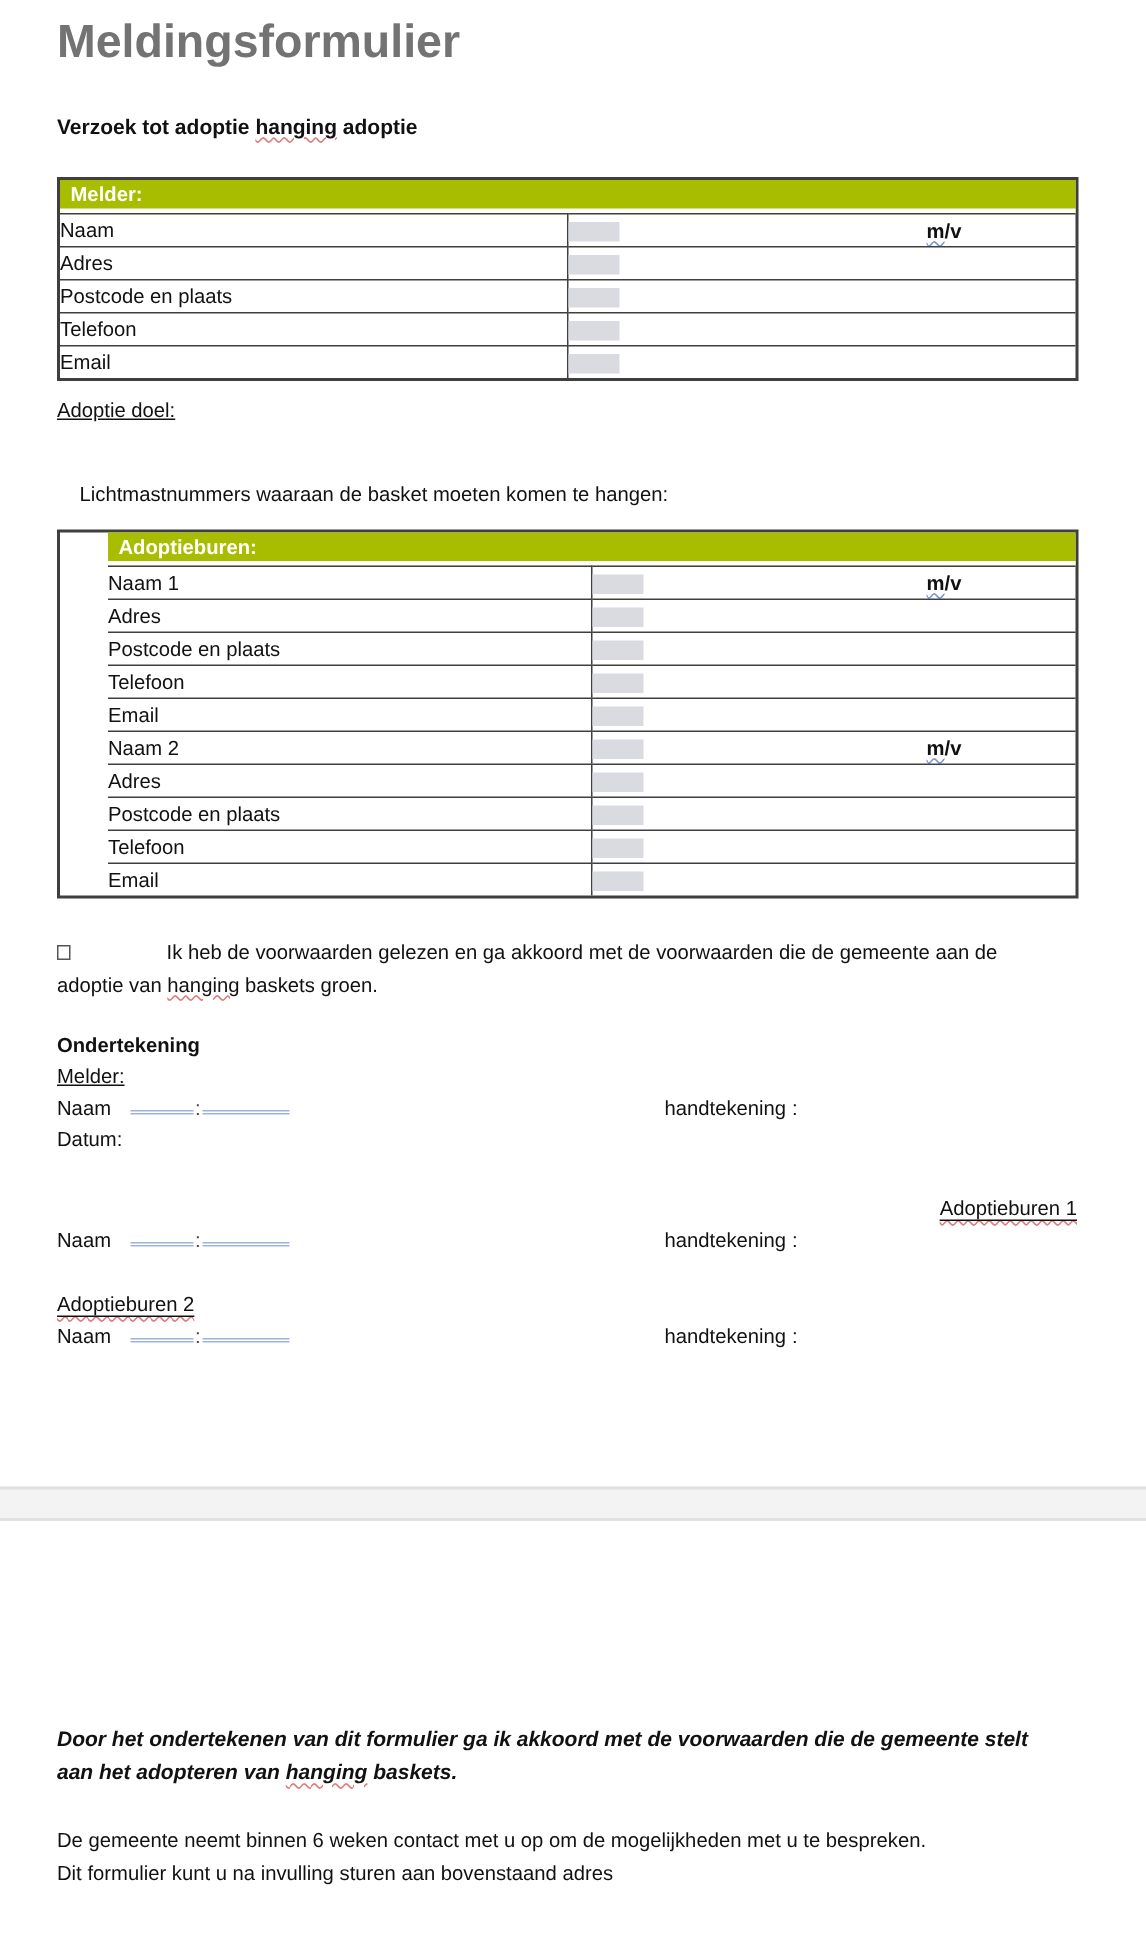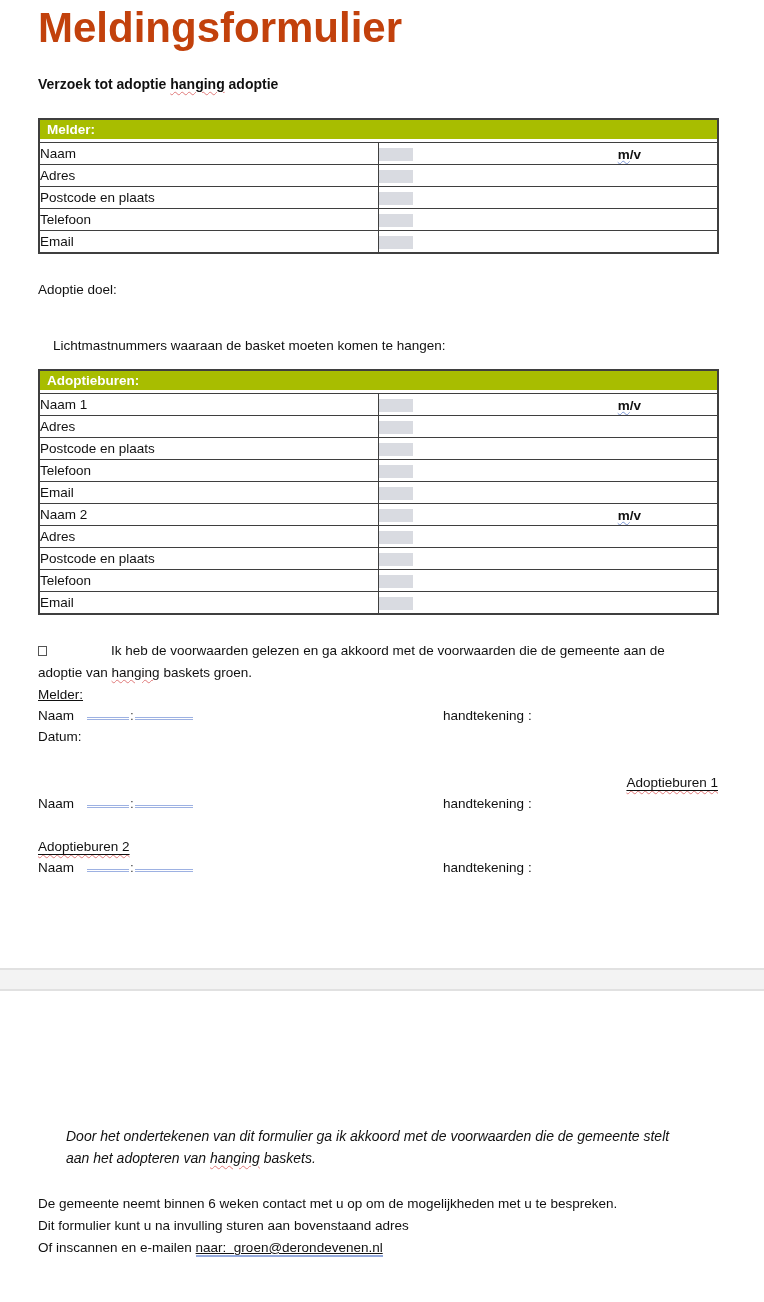--- a/index.html
+++ b/index.html
@@ -9,24 +9,24 @@
     background: #ffffff;
     font-family: "Liberation Sans", sans-serif;
     color: #111;
     font-size: 13.5px;
     overflow: hidden;
   }
   .pad { padding-left: 38px; padding-right: 46px; }
 
   h1.doc-title {
     margin: 10px 0 0 0;
-    font-size: 42px;
+    font-size: 31px;
     line-height: 36px;
     font-weight: bold;
-    color: #c2410c;
+    color: #737373;
     letter-spacing: 0px;
   }
   .subtitle {
     margin-top: 30px;
     font-weight: bold;
     font-size: 14px;
     line-height: 16px;
   }
   .red-squiggle {
     text-decoration: underline;
@@ -79,24 +79,24 @@
     background: #D9DBE1;
     vertical-align: middle;
   }
   .mv {
     position: absolute;
     right: 76px; top: 50%;
     transform: translateY(-50%);
     font-weight: bold;
   }
 
-  .plain-line { margin-top: 28px; line-height: 16px; }
+  .plain-line { margin-top: 12px; line-height: 16px; text-decoration: underline; }
   .lichtmast-line { margin-top: 40px; line-height: 16px; margin-left: 15px; }
   .tbl1 { margin-top: 26px; }
-  .tbl2 { margin-top: 15px; }
+  .tbl2 { margin-top: 15px; padding-left: 32px; }
 
   .agreement { margin-top: 25px; line-height: 22px; }
   .checkbox {
     display: inline-block;
     width: 9px; height: 10px;
     border: 1.2px solid #555;
     background: #fff;
     vertical-align: -1px;
   }
   .tab-spacer { display: inline-block; width: 64px; }
@@ -129,25 +129,24 @@
     margin-top: 90px;
     width: 764px;
     height: 23px;
     background: #f3f3f3;
     border-top: 2px solid #e1e1e1;
     border-bottom: 2px solid #e1e1e1;
   }
 
   .statement {
     margin-top: 134px;
-    font-weight: normal;
+    font-weight: bold;
     font-style: italic;
     font-size: 14px;
     line-height: 22px;
-    margin-left: 28px;
   }
   .footer-lines { margin-top: 24px; line-height: 22px; }
   .email-link {
     color: #111;
     text-decoration: underline;
     border-bottom: 2px solid #93a9dd;
     white-space: pre;
     cursor: pointer;
   }
 </style>
@@ -242,20 +241,21 @@
           <td class="value-cell"><span class="input-box"></span></td>
         </tr>
       </tbody>
   </table>
 
   <div class="agreement">
     <span class="checkbox"></span><span class="tab-spacer"></span><span>Ik heb de voorwaarden gelezen en ga akkoord met de voorwaarden die de gemeente aan de</span><br>
     <span>adoptie van </span><span class="red-squiggle">hanging</span><span> baskets groen.</span>
   </div>
 
+  <div class="sig-heading">Ondertekening</div>
 
   <div class="sig-line"><span class="u-solid">Melder:</span></div>
   <div class="sig-line">
     <span>Naam</span><span class="blank blank1"></span><span class="blank-colon">:</span><span class="blank blank2"></span>
     <span class="handtekening-label">handtekening</span>
     <span class="handtekening-colon">:</span>
   </div>
   <div class="sig-line">Datum:</div>
 
   <div class="sig-line sig-block-1"><span class="sig-sub-red"><span class="u-solid">Adoptieburen 1</span></span></div>
@@ -279,16 +279,15 @@
 <div class="pad">
 
   <div class="statement">
     <span>Door het ondertekenen van dit formulier ga ik akkoord met de voorwaarden die de gemeente stelt</span><br>
     <span>aan het adopteren van </span><span class="red-squiggle">hanging</span><span> baskets.</span>
   </div>
 
   <div class="footer-lines">
     <div>De gemeente neemt binnen 6 weken contact met u op om de mogelijkheden met u te bespreken.</div>
     <div>Dit formulier kunt u na invulling sturen aan bovenstaand adres</div>
-    <div><span>Of inscannen en e-mailen </span><span class="email-link">naar:  groen@derondevenen.nl</span></div>
   </div>
 
 </div>
 
 </body></html>

